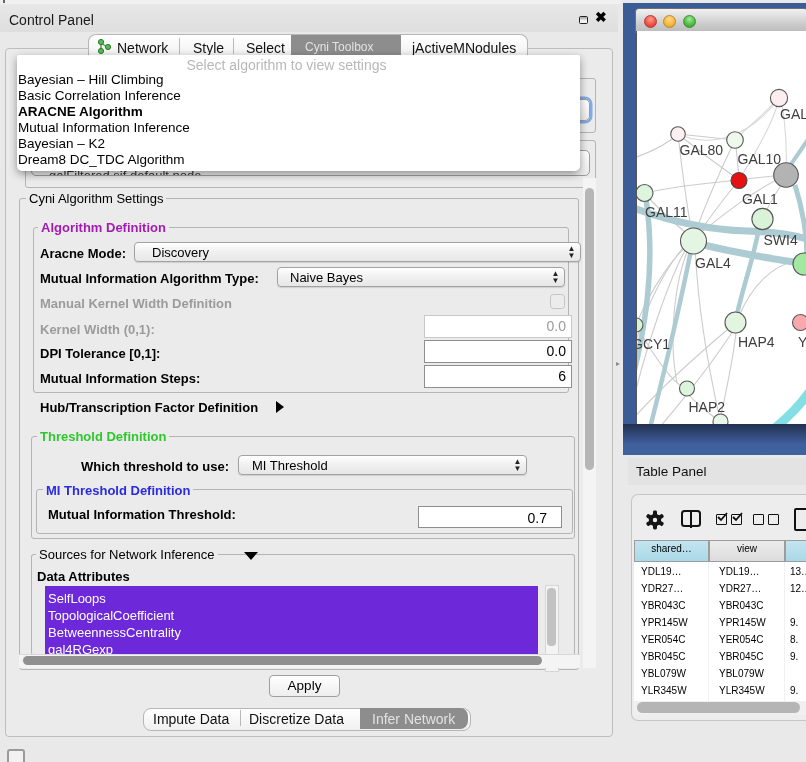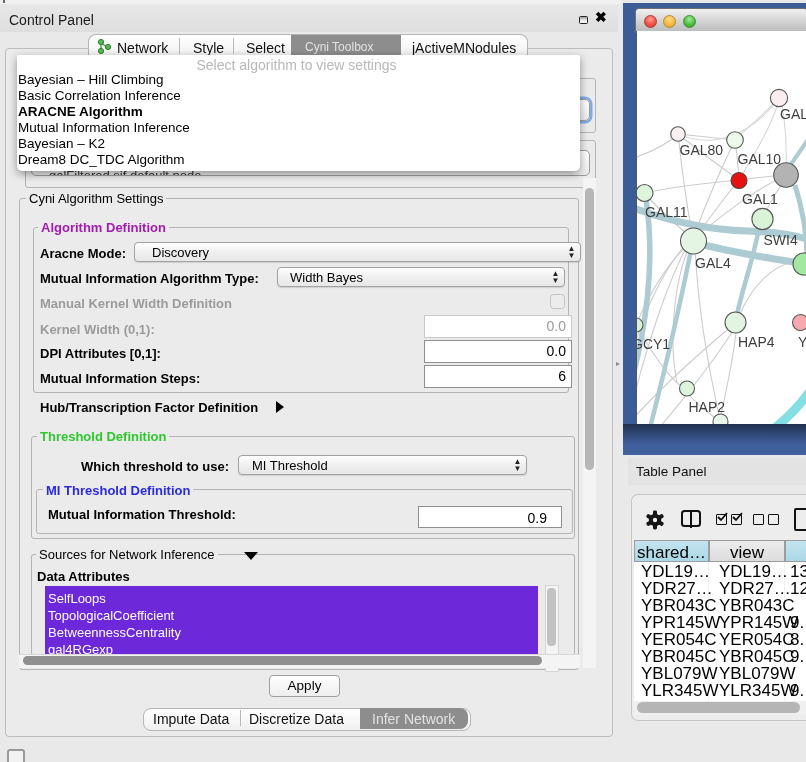--- a/index.html
+++ b/index.html
@@ -7,21 +7,21 @@
   .abs{position:absolute;}
   .b{font-weight:bold;}
   .lbl{font-size:13px;font-weight:bold;color:#000;white-space:nowrap;}
   .dis{color:#9b9b9b;}
   .grp{position:absolute;border:1px solid #b4b4b4;border-radius:3px;}
   .gtitle{position:absolute;background:#ebebeb;padding:0 3px;font-size:13px;white-space:nowrap;}
   .combo{position:absolute;border:1px solid #a2a2a2;border-radius:4px;background:linear-gradient(#ffffff,#f1f1f1 45%,#e7e7e7);box-shadow:0 1px 1px rgba(0,0,0,0.12);}
   .combo .ctext{position:absolute;left:17px;top:2px;font-size:13px;color:#000;white-space:nowrap;}
   .carrow{position:absolute;right:4px;top:2px;width:9px;font-size:8px;line-height:7px;color:#222;text-align:center;}
   .field{position:absolute;background:#fff;border:1px solid #8e8e8e;font-size:14px;color:#000;text-align:right;padding-right:5px;}
-  .cell{position:absolute;overflow:hidden;font-size:17px;color:#000;white-space:nowrap;}
+  .cell{position:absolute;overflow:hidden;font-size:10px;color:#000;white-space:nowrap;}
 </style>
 </head>
 <body>
 <div id="page">
 
   <div class="abs" style="left:0;top:0;width:622px;height:762px;background:#e9e9e9;"></div>
   <div class="abs" style="left:0;top:0;width:622px;height:4px;background:#f0f0f0;"></div>
   <div class="abs" style="left:3px;top:0;width:2px;height:3px;background:#666;"></div>
 
   <div class="abs" style="left:0;top:5px;width:618px;height:27px;background:linear-gradient(#e7e7e7,#dedede);"></div>
@@ -51,21 +51,21 @@
 
   <div class="grp" style="left:25px;top:78px;width:569px;height:53px;"></div>
   <div class="abs" style="left:31px;top:99px;width:557px;height:20px;border-radius:5px;background:linear-gradient(#ffffff,#ececec);border:1px solid #9d9d9d;box-shadow:0 0 0 2.5px rgba(116,164,230,0.9);"></div>
   <div class="grp" style="left:25px;top:140px;width:569px;height:46px;"></div>
   <div class="abs" style="left:31px;top:150px;width:557px;height:24px;border-radius:5px;background:linear-gradient(#ffffff,#ececec);border:1px solid #9d9d9d;overflow:hidden;">
     <div class="abs" style="left:17px;top:17px;font-size:13px;color:#333;">galFiltered.sif default node</div>
   </div>
   <div class="carrow" style="left:565px;top:158px;">▲<br>▼</div>
 
   <div class="abs" style="left:17px;top:55px;width:563px;height:116px;background:#ffffff;border-radius:2px 2px 5px 5px;box-shadow:0 3px 8px rgba(0,0,0,0.4);"></div>
-  <div class="abs" style="left:15px;top:57px;width:563px;text-align:center;font-size:14px;color:#b8b8b8;">Select algorithm to view settings</div>
+  <div class="abs" style="left:5px;top:57px;width:563px;text-align:center;font-size:14px;color:#b8b8b8;">Select algorithm to view settings</div>
   <div class="abs" style="left:18px;top:72px;font-size:13.5px;line-height:16px;color:#000;">
     Bayesian – Hill Climbing<br>
     Basic Correlation Inference<br>
     <span class="b">ARACNE Algorithm</span><br>
     Mutual Information Inference<br>
     Bayesian – K2<br>
     Dream8 DC_TDC Algorithm
   </div>
 
   <div class="grp" style="left:19px;top:198px;width:558px;height:470px;"></div>
@@ -76,48 +76,48 @@
 
   <div class="lbl" style="left:40px;top:246px;">
       <span class="abs lbl" style="left:40px;top:246px;">Aracne Mode:</span>
     </div>
   <div class="combo" style="left:134px;top:242px;width:429px;height:18px;padding-left:16px;">
     <div class="ctext">Discovery</div>
     <div class="carrow">▲<br>▼</div>
   </div>
   <span class="abs lbl" style="left:40px;top:271px;">Mutual Information Algorithm Type:</span>
   <div class="combo" style="left:277px;top:267px;width:286px;height:18px;">
-    <div class="ctext" style="left:12px;">Width Bayes</div>
+    <div class="ctext" style="left:12px;">Naive Bayes</div>
     <div class="carrow">▲<br>▼</div>
   </div>
   <span class="abs lbl dis" style="left:40px;top:296px;">Manual Kernel Width Definition</span>
   <div class="abs" style="left:550px;top:294px;width:13px;height:13px;background:#ececec;border:1px solid #c4c4c4;border-radius:3.5px;"></div>
   <span class="abs lbl dis" style="left:40px;top:322px;">Kernel Width (0,1):</span>
   <div class="field" style="left:424px;top:315px;width:141px;height:21px;border-color:#c9c9c9;color:#9b9b9b;line-height:21px;">0.0</div>
-  <span class="abs lbl" style="left:40px;top:346px;">DPI Attributes [0,1]:</span>
+  <span class="abs lbl" style="left:40px;top:346px;">DPI Tolerance [0,1]:</span>
   <div class="field" style="left:424px;top:340px;width:141px;height:21px;line-height:21px;">0.0</div>
   <span class="abs lbl" style="left:40px;top:371px;">Mutual Information Steps:</span>
   <div class="field" style="left:424px;top:365px;width:141px;height:21px;line-height:21px;">6</div>
 
   <span class="abs lbl" style="left:40px;top:400px;">Hub/Transcription Factor Definition</span>
   <svg class="abs" style="left:274px;top:400px;" width="12" height="14">
       <path d="M2 1 L10 7 L2 13 Z" fill="#000"></path>
     </svg>
 
   <div class="grp" style="left:31px;top:436px;width:542px;height:101px;"></div>
   <div class="gtitle" style="left:37px;top:429px;color:#2ec82e;font-weight:bold;">Threshold Definition</div>
   <span class="abs lbl" style="left:81px;top:459px;">Which threshold to use:</span>
   <div class="combo" style="left:238px;top:455px;width:287px;height:18px;">
     <div class="ctext" style="left:13px;">MI Threshold</div>
     <div class="carrow">▲<br>▼</div>
   </div>
   <div class="grp" style="left:36px;top:489px;width:535px;height:43px;"></div>
   <div class="gtitle" style="left:43px;top:483px;color:#2a2ae0;font-weight:bold;">MI Threshold Definition</div>
   <span class="abs lbl" style="left:48px;top:507px;">Mutual Information Threshold:</span>
-  <div class="field" style="left:418px;top:506px;width:144px;height:22px;line-height:22px;padding-right:14px;box-sizing:border-box;">0.9</div>
+  <div class="field" style="left:418px;top:506px;width:144px;height:22px;line-height:22px;padding-right:14px;box-sizing:border-box;">0.7</div>
 
   <div class="grp" style="left:31px;top:554px;width:542px;height:100px;border-bottom:none;"></div>
   <div class="gtitle" style="left:36px;top:547px;color:#000;">Sources for Network Inference</div>
   <svg class="abs" style="left:243px;top:551px;" width="16" height="10">
       <path d="M1 1 L15 1 L8 9 Z" fill="#000"></path>
     </svg>
   <span class="abs lbl" style="left:37px;top:569px;">Data Attributes</span>
   <div class="abs" style="left:45px;top:586px;width:493px;height:70px;background:#6d28d9;overflow:hidden;">
     <div style="font-size:13px;color:#fff;line-height:17.3px;padding:3.5px 0 0 3px;">SelfLoops<br>TopologicalCoefficient<br>BetweennessCentrality<br>gal4RGexp</div>
   </div>

